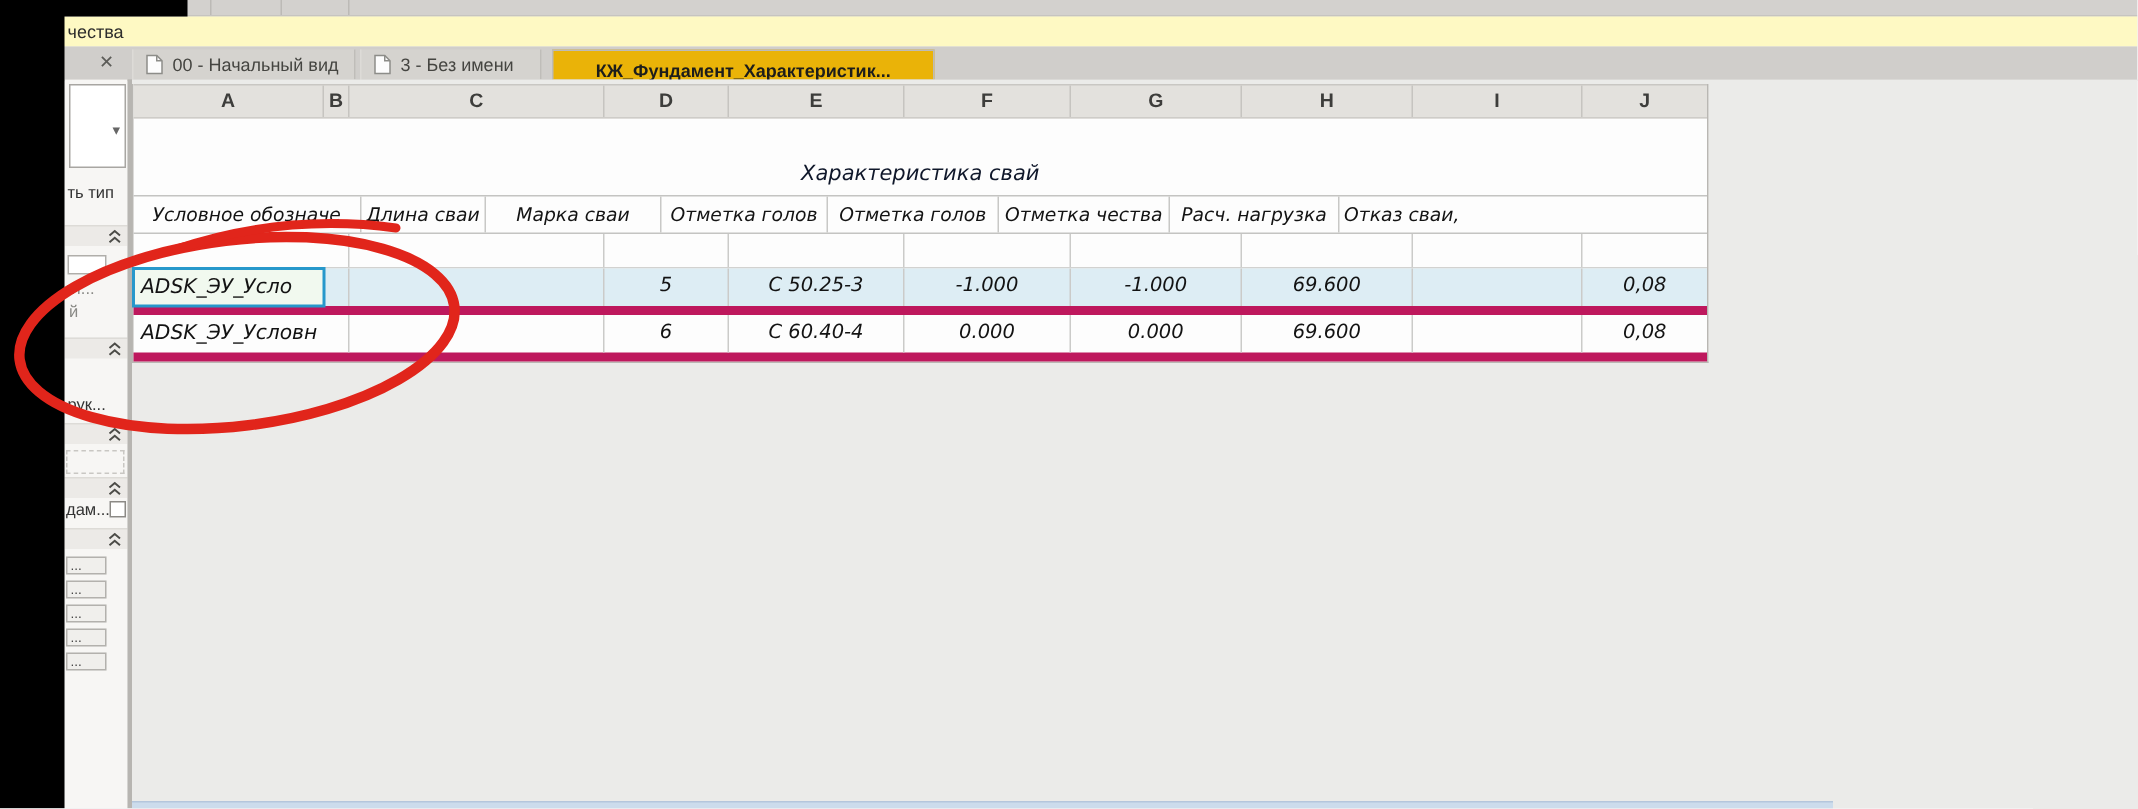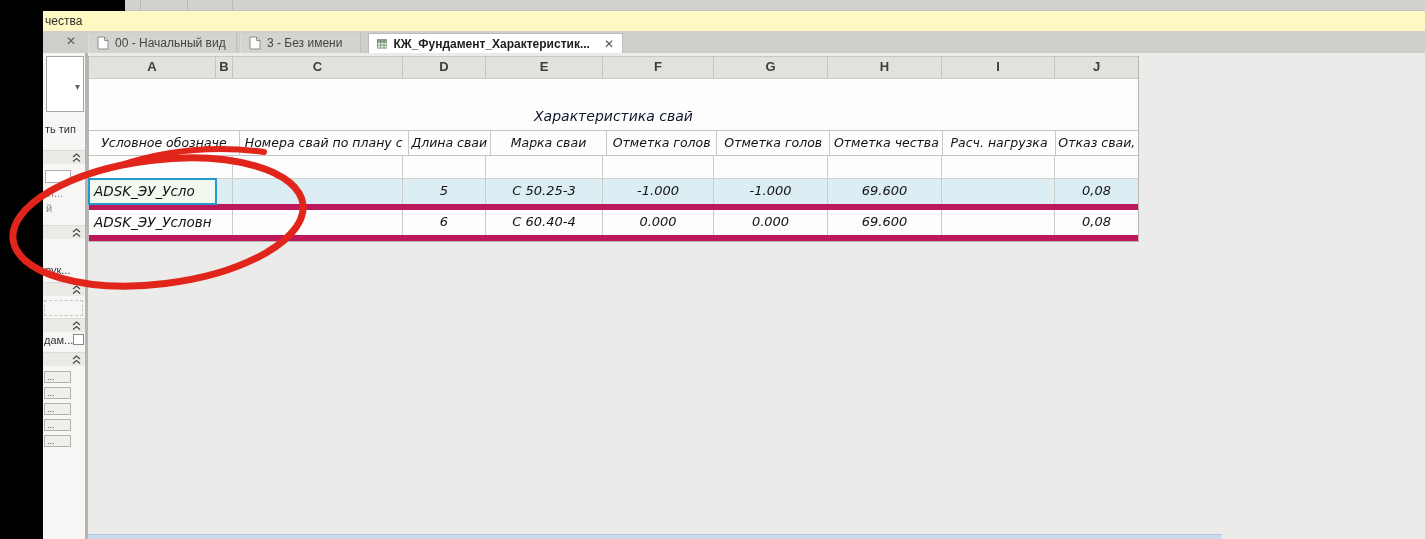--- a/index.html
+++ b/index.html
@@ -13,21 +13,21 @@
   .crumb-band{position:absolute;left:0;top:11px;width:1425px;height:20px;background:#fef9c3;padding-left:28px;}
   .crumb-band span{position:absolute;left:45px;top:3px;font-size:12px;color:#2e2e2c;}
 
   
   .tabbar{position:absolute;left:0;top:31px;width:1425px;height:22px;background:#d0cecb;
           border-bottom:1px solid #c2c0bc;}
   .palette-close{position:absolute;left:66px;top:3px;font-size:12px;color:#5c5c58;cursor:default;}
   .tab{position:absolute;top:2px;height:20px;display:flex;align-items:center;gap:6px;
        padding:0 8px;box-sizing:border-box;font-size:12px;color:#454541;}
   .tab.inactive{background:#d5d3cf;border-right:1px solid #bfbdb9;border-left:1px solid #dddbd7;}
-  .tab.active{background:#ffffff;border:1px solid #bdbbb7;border-bottom:none;color:#1d1d1b;font-weight:bold;}
+  .tab.active{background:#eab308;border:1px solid #bdbbb7;border-bottom:none;color:#1d1d1b;font-weight:bold;flex-direction:column;}
   .tab .x{font-weight:normal;color:#555;font-size:12px;margin-left:8px;}
 
   
   .black-col{position:absolute;left:0;top:0;width:43px;height:539px;background:#000;}
   .black-top{position:absolute;left:0;top:0;width:125px;height:11px;background:#000;}
 
   
   .sidebar{position:absolute;left:43px;top:53px;width:42px;height:486px;background:#f7f6f4;}
   .sidebar-divider{position:absolute;left:85px;top:53px;width:3px;height:486px;background:#b7b5b1;}
   .sb-abs{position:absolute;box-sizing:border-box;}
@@ -135,21 +135,20 @@
           <div class="lcell" style="width:114px">H</div>
           <div class="lcell" style="width:113px">I</div>
           <div class="lcell" style="width:83px">J</div>
         </div>
         <div class="trow spacer"></div>
         <div class="trow title-row">
           <span>Характеристика свай</span>
         </div>
         <div class="trow thead">
           <div class="hcell" style="width:152px">Условное обозначе</div>
-          <div class="hcell" style="width:170px">Номера свай по плану с</div>
           <div class="hcell" style="width:83px">Длина сваи</div>
           <div class="hcell" style="width:117px">Марка сваи</div>
           <div class="hcell" style="width:111px">Отметка голов</div>
           <div class="hcell" style="width:114px">Отметка голов</div>
           <div class="hcell" style="width:114px">Отметка чества</div>
           <div class="hcell" style="width:113px">Расч. нагрузка</div>
           <div class="hcell" style="width:83px">Отказ сваи,</div>
         </div>
         <div class="trow empty-row">
           <div class="dcell c0" style="width:127px"></div>

